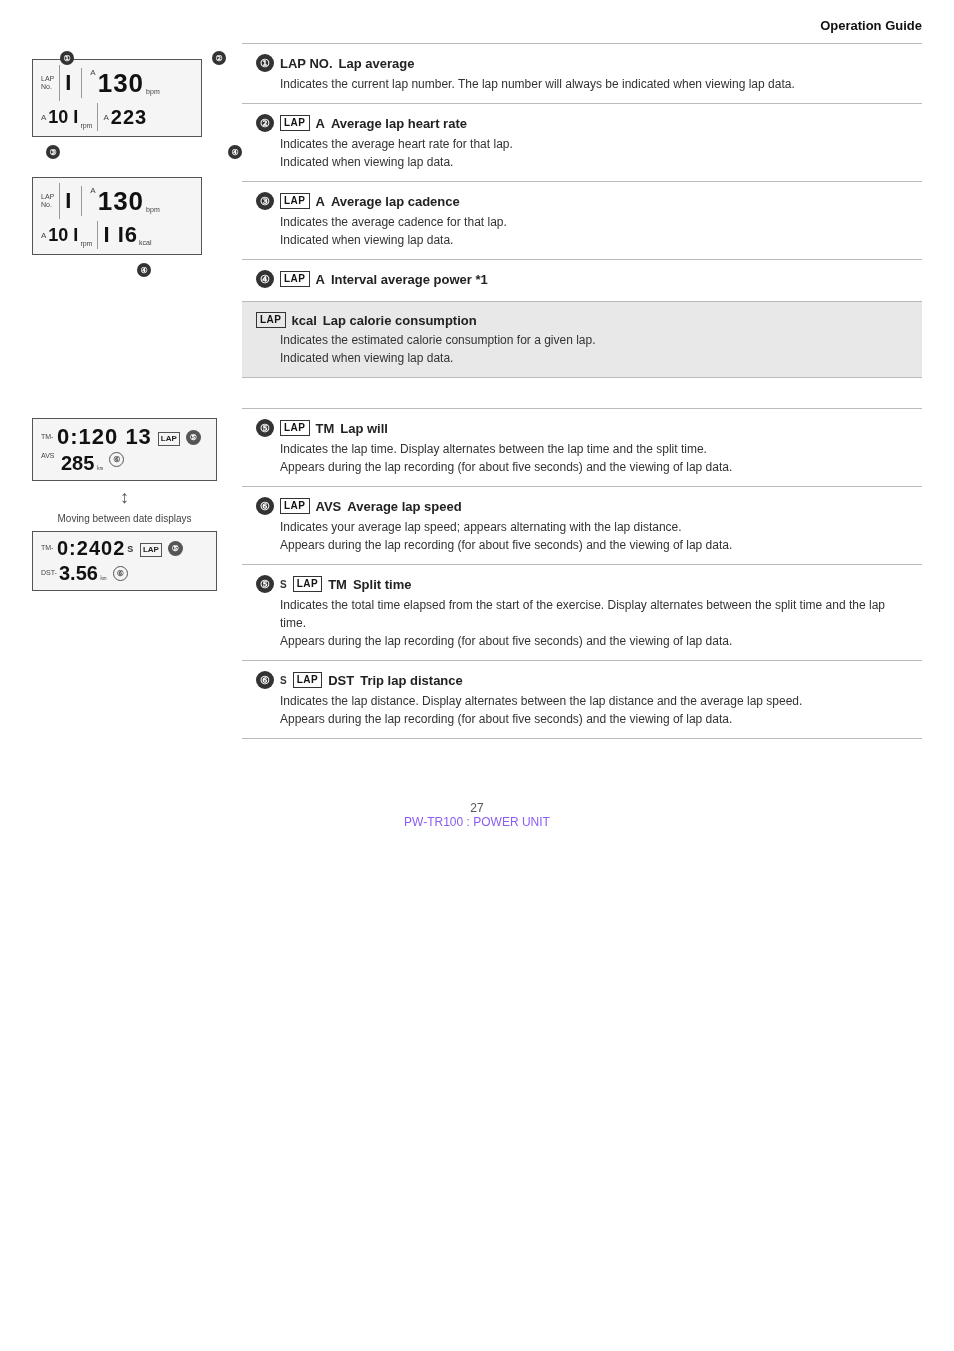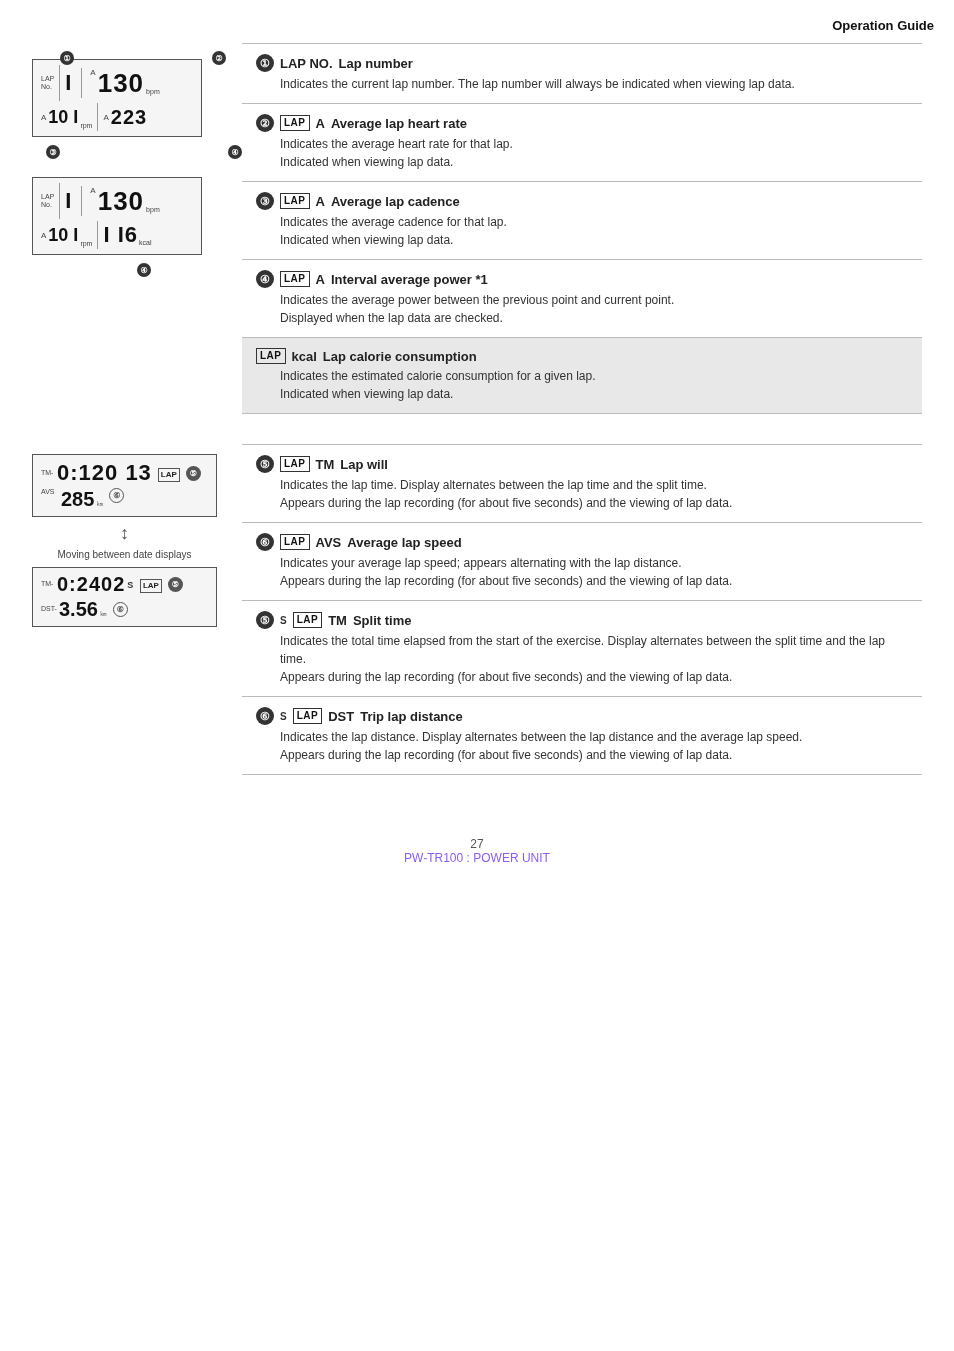--- a/index.html
+++ b/index.html
@@ -8,21 +8,21 @@
       font-size: 13px;
       background: #fff;
       color: #222;
       width: 954px;
       min-height: 1351px;
       position: relative;
     }
 
     .page-header {
       text-align: right;
-      padding: 18px 20px 0 0;
+      padding: 18px 32px 0 0;
       font-size: 13px;
       font-weight: bold;
       color: #111;
     }
 
     .page-content {
       padding: 0 32px 32px 32px;
     }
 
     .section-title {
@@ -443,21 +443,21 @@
 
       </div>
     </div>
 
     <div class="right-descriptions">
 
       <div class="desc-row">
         <div class="desc-row-title">
           <span class="num-badge">①</span>
           <span style="font-weight:bold;">LAP NO.</span>
-          <span>Lap number</span>
+          <span>Lap average</span>
         </div>
         <div class="desc-text">
           Indicates the current lap number. The lap number will always be indicated when viewing lap data.
         </div>
       </div>
 
       <div class="desc-row">
         <div class="desc-row-title">
           <span class="num-badge">②</span>
           <span class="lap-badge">LAP</span>
@@ -482,24 +482,20 @@
           Indicated when viewing lap data.
         </div>
       </div>
 
       <div class="desc-row">
         <div class="desc-row-title">
           <span class="num-badge">④</span>
           <span class="lap-badge">LAP</span>
           <span>A</span>
           <span>Interval average power *1</span>
-        </div>
-        <div class="desc-text">
-          Indicates the average power between the previous point and current point.<br>
-          Displayed when the lap data are checked.
         </div>
       </div>
 
       <div class="desc-row highlight-row">
         <div class="desc-row-title">
           <span class="lap-badge">LAP</span>
           <span style="font-weight:bold;">kcal</span>
           <span>Lap calorie consumption</span>
         </div>
         <div class="desc-text">

